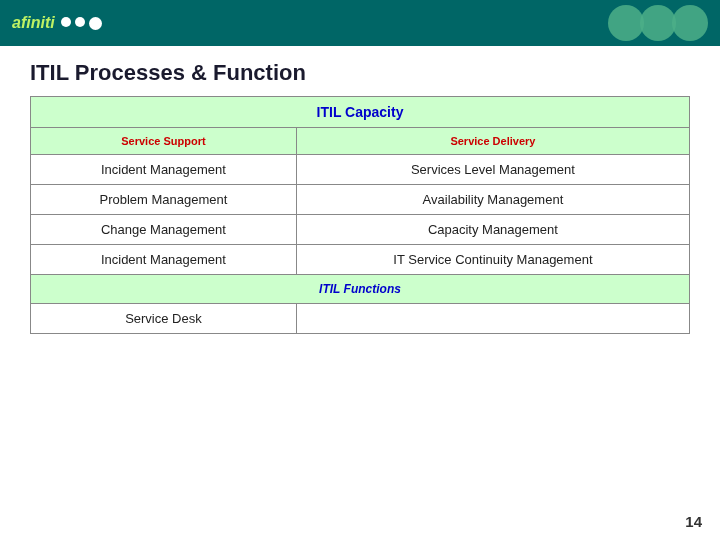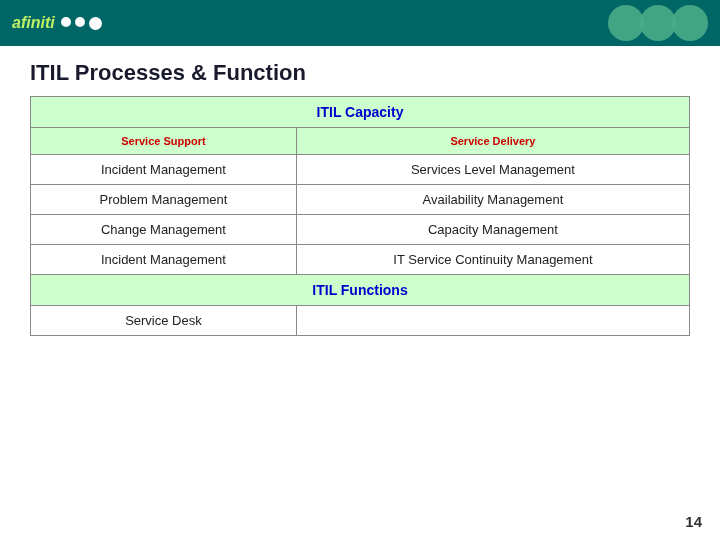--- a/index.html
+++ b/index.html
@@ -110,21 +110,22 @@
       background: #ccffcc;
       color: #cc0000;
       font-weight: bold;
       font-size: 11px;
     }
 
     .functions-row td {
       background: #ccffcc;
       color: #0000cc;
       font-weight: bold;
-      font-size: 14px;
+      font-size: 12px;
+      font-style: italic;
     }
 
     .data-row td {
       background: #ffffff;
       font-size: 13px;
     }
 
     
     .page-number {
       position: absolute;

